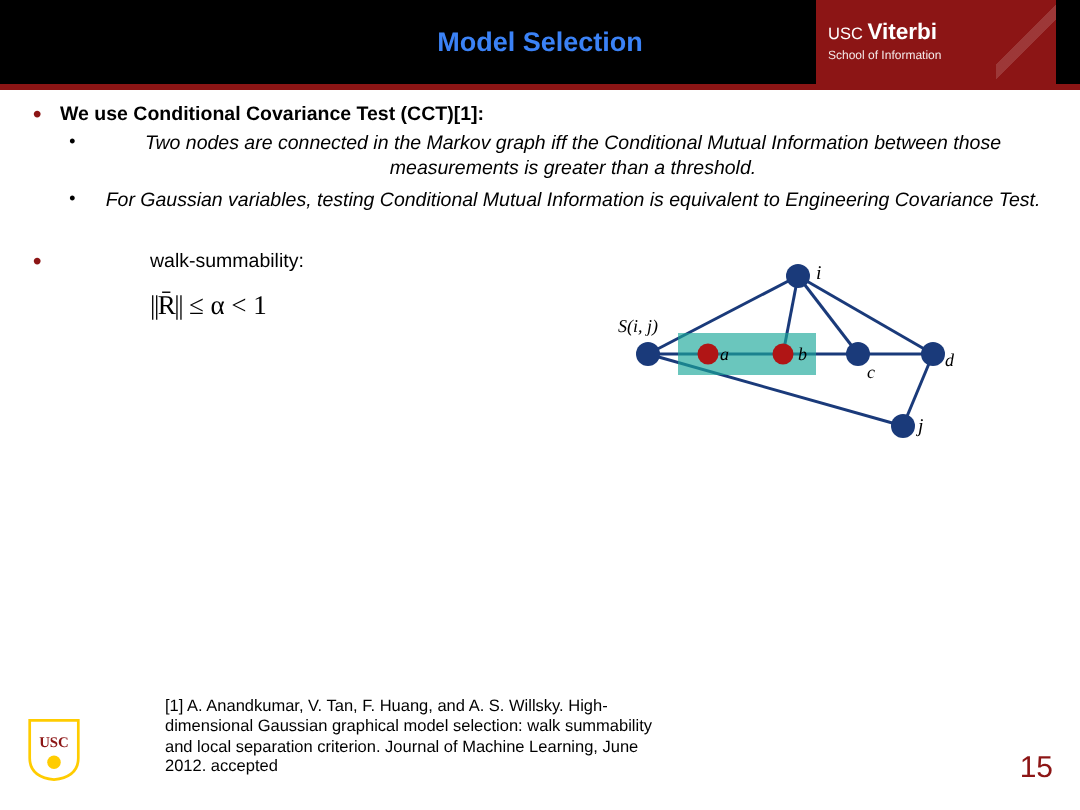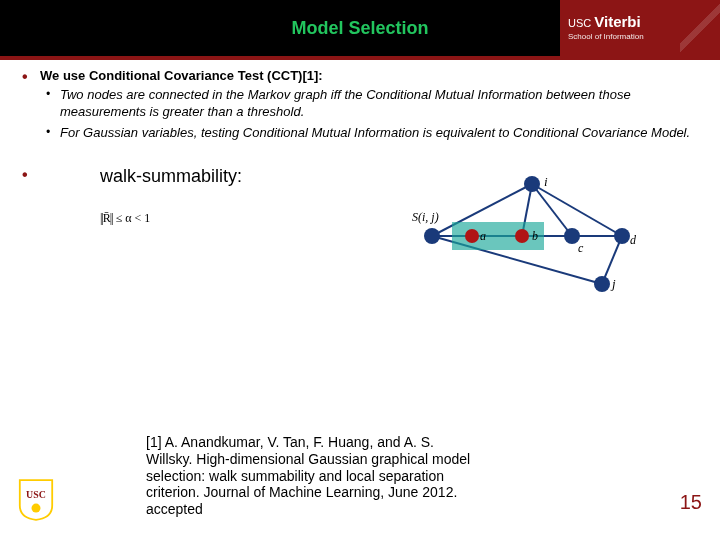--- a/index.html
+++ b/index.html
@@ -21,27 +21,27 @@
     justify-content: center;
   }
   .header::after {
     content: "";
     position: absolute;
     left: 0; right: 0; bottom: -4px;
     height: 4px;
     background: #8c1515;
   }
   .title {
-    color: #22c55e;
+    color: #3b82f6;
     font-weight: bold;
     font-size: 18px;
   }
   .logo-area {
     position: absolute;
-    right: 0;
+    right: 16px;
     top: 0;
     height: 56px;
     width: 160px;
     background: #8c1515;
     color: #fff;
     display: flex;
     flex-direction: column;
     justify-content: center;
     padding-left: 8px;
     font-size: 9px;
@@ -76,20 +76,21 @@
     content: "•";
     position: absolute;
     left: 6px;
     color: #8c1515;
     font-size: 16px;
   }
   ul.inner {
     list-style: none;
     padding-left: 0;
     margin-top: 4px;
+    text-align: center;
   }
   ul.inner > li {
     position: relative;
     padding-left: 20px;
     font-weight: normal;
     font-style: italic;
     margin-bottom: 4px;
     line-height: 1.3;
   }
   ul.inner > li::before {
@@ -104,55 +105,54 @@
     gap: 20px;
     margin-top: 6px;
     font-weight: normal;
     font-style: normal;
   }
   .col {
     flex: 1;
     text-align: left;
   }
   .col-label {
-    font-size: 18px;
-    margin-bottom: 24px;
+    font-size: 13px;
+    margin-bottom: 12px;
     padding-left: 60px;
     font-weight: normal;
   }
   .col2 .col-label { padding-left: 30px; }
   .formula {
     font-family: 'Times New Roman', serif;
-    font-size: 12px;
+    font-size: 18px;
     padding-left: 60px;
   }
   .formula .norm { letter-spacing: -1px; }
   .diagram {
     margin-left: 20px;
   }
   .footer-ref {
     position: absolute;
     bottom: 22px;
     left: 110px;
     width: 330px;
-    font-size: 14px;
+    font-size: 11px;
     line-height: 1.2;
-    margin-left: 36px;
   }
   .shield {
     position: absolute;
     bottom: 18px;
     left: 18px;
     width: 36px;
     height: 44px;
   }
   .shield svg { width: 100%; height: 100%; }
   .pagenum {
     position: absolute;
-    bottom: 26px;
+    bottom: 16px;
     right: 18px;
     color: #8c1515;
     font-size: 20px;
   }
 </style>
 </head>
 <body>
 
 <div class="header">
   <div class="title">Model Selection</div>
@@ -164,21 +164,21 @@
     <div class="logo-line2">School of Information</div>
   </div>
 </div>
 
 <div class="content">
   <ul class="outer">
     <li>
       <span>We use </span><span>Conditional Covariance Test (CCT)[1]:</span>
       <ul class="inner">
         <li>Two nodes are connected in the Markov graph iff the Conditional Mutual Information between those measurements is greater than a threshold.</li>
-        <li>For Gaussian variables, testing Conditional Mutual Information is equivalent to Conditional Covariance Model.</li>
+        <li>For Gaussian variables, testing Conditional Mutual Information is equivalent to Engineering Covariance Test.</li>
       </ul>
     </li>
     <li>
       <div class="columns">
         <div class="col">
           <div class="col-label">walk-summability:</div>
           <div class="formula">
             <span class="norm">||R̄||</span><span> ≤ α &lt; 1</span>
           </div>
         </div>

